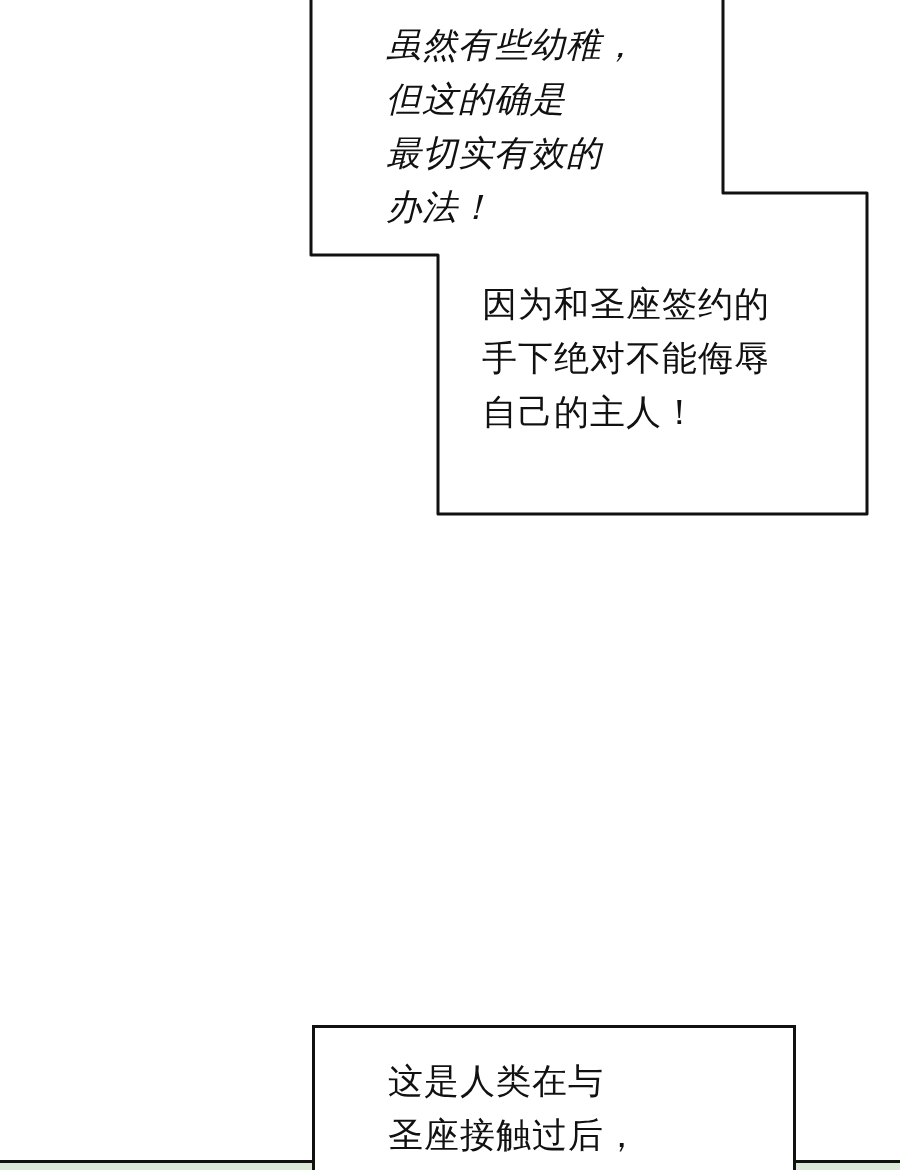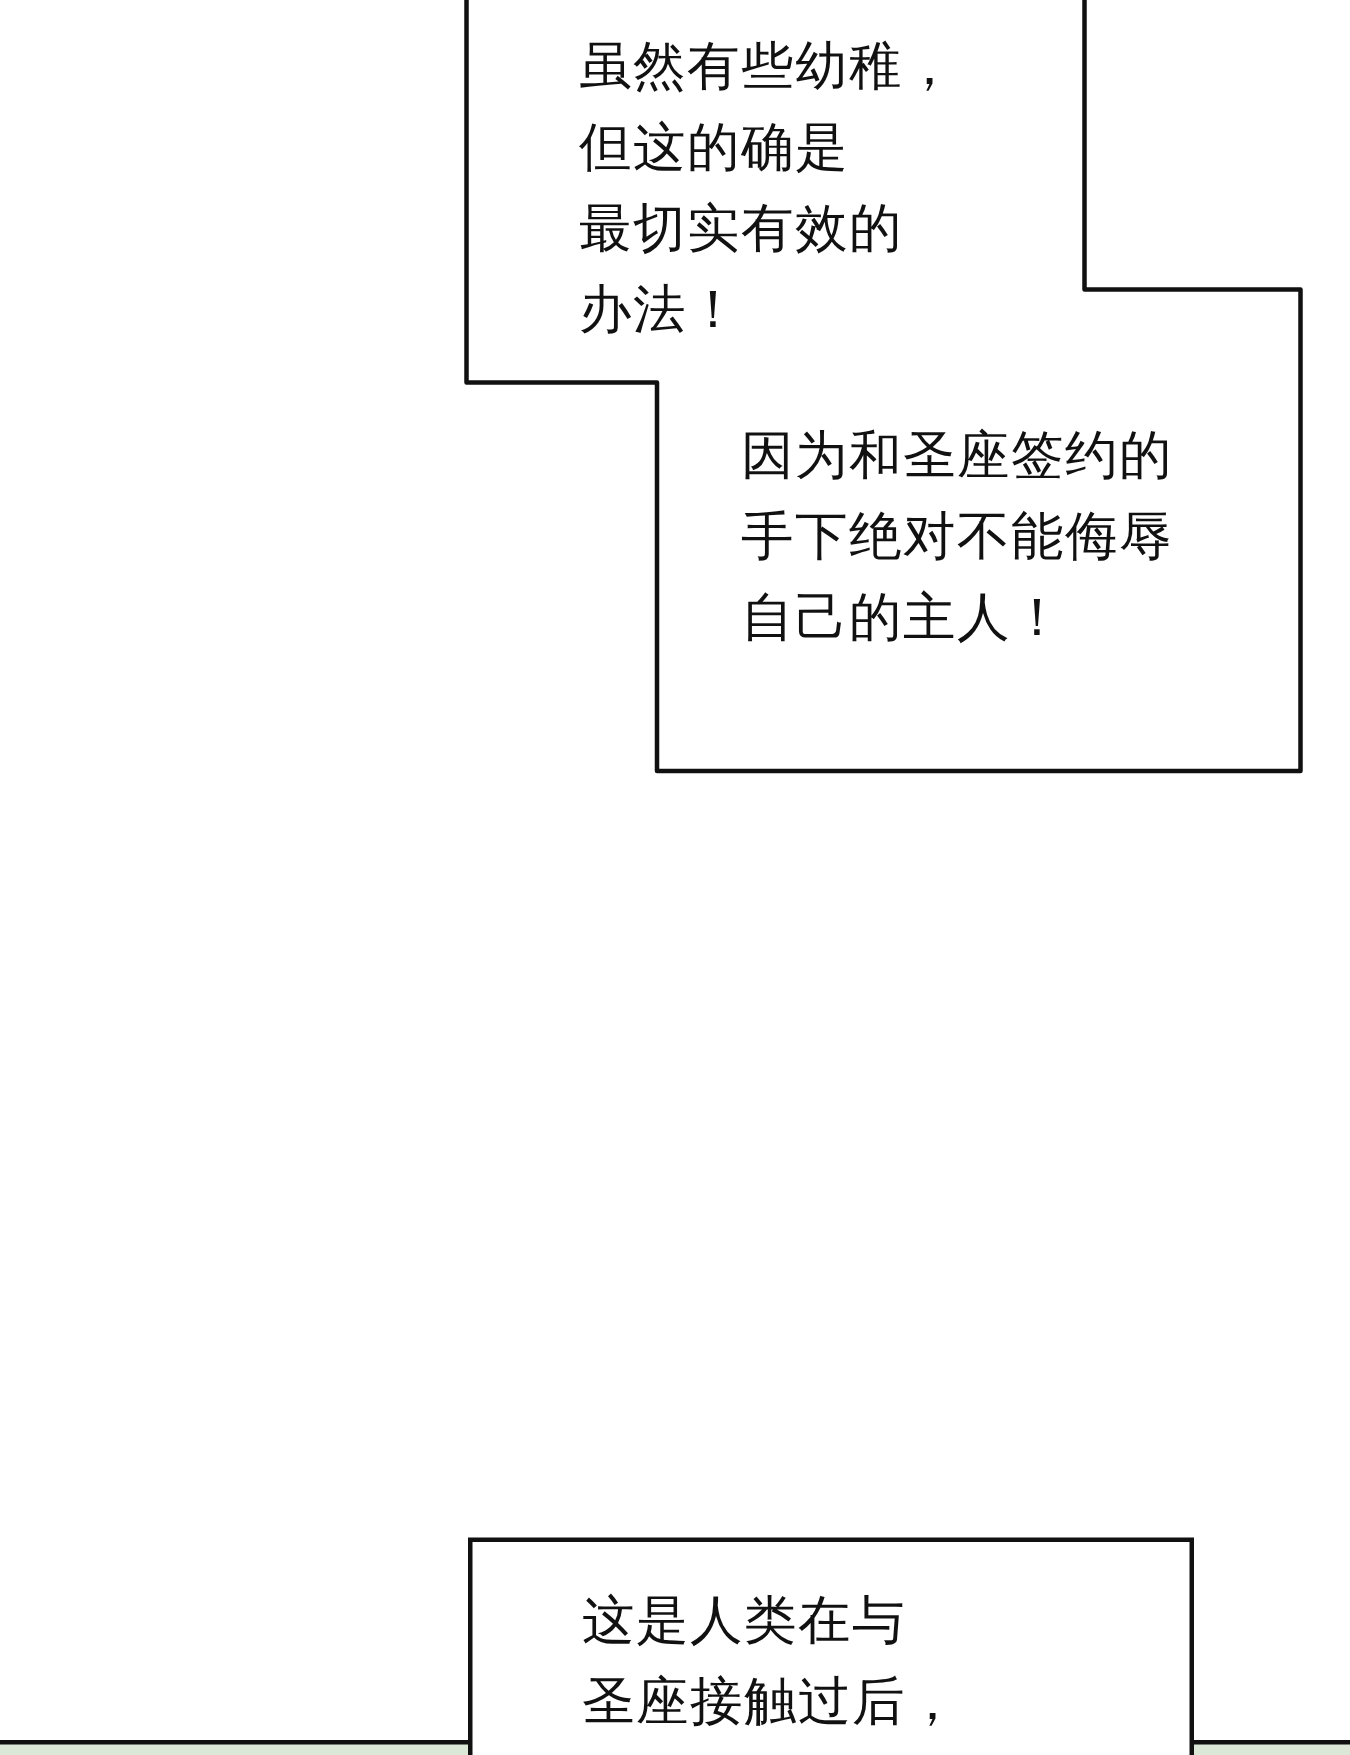--- a/index.html
+++ b/index.html
@@ -7,22 +7,22 @@
       width: 900px; height: 1170px; position: relative; overflow: hidden;
       background: #ffffff;
       font-family: "DejaVu Sans", sans-serif;
     }
     .outline { position: absolute; left: 0; top: 0; }
     .caption {
       position: absolute; color: #111111;
       font-size: 35px; line-height: 54px; font-weight: normal;
       white-space: pre; letter-spacing: 1px;
     }
-    .cap1 { left: 386px; top: 18px; }
-    .cap2 { left: 482px; top: 277px; margin-left: 12px; }
+    .cap1 { left: 386px; top: 18px; font-style: italic; }
+    .cap2 { left: 482px; top: 277px; }
     .cap3 { left: 388px; top: 1054px; }
     .bottom-panel {
       position: absolute; left: 0; top: 1162px; width: 900px; height: 8px;
       background: #dbe8d8;
     }
     .panel-line {
       position: absolute; top: 1160px; height: 3px; background: #111111;
     }
     .box3 {
       position: absolute; left: 312px; top: 1025px; width: 484px; height: 160px;

